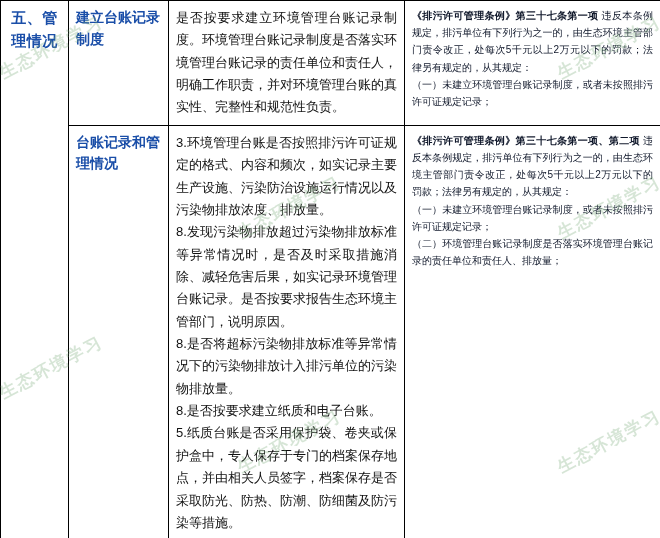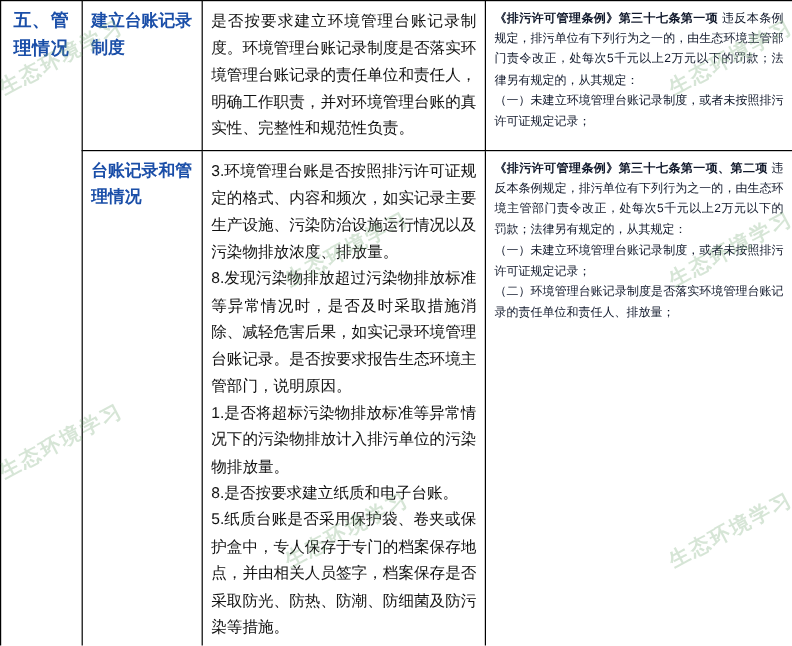--- a/index.html
+++ b/index.html
@@ -123,21 +123,21 @@
         <td class="law-cell">
           <p><span class="law-title">《排污许可管理条例》第三十七条第一项</span><span> 违反本条例规定，排污单位有下列行为之一的，由生态环境主管部门责令改正，处每次5千元以上2万元以下的罚款；法律另有规定的，从其规定：</span></p>
           <p class="indent">（一）未建立环境管理台账记录制度，或者未按照排污许可证规定记录；</p>
         </td>
       </tr>
       <tr>
         <td class="sub-cell">台账记录和管理情况</td>
         <td class="body-cell">
           <p>3.环境管理台账是否按照排污许可证规定的格式、内容和频次，如实记录主要生产设施、污染防治设施运行情况以及污染物排放浓度、排放量。</p>
           <p>8.发现污染物排放超过污染物排放标准等异常情况时，是否及时采取措施消除、减轻危害后果，如实记录环境管理台账记录。是否按要求报告生态环境主管部门，说明原因。</p>
-          <p>1.是否将超标污染物排放标准等异常情况下的污染物排放计入排污单位的污染物排放量。</p>
+          <p>8.是否将超标污染物排放标准等异常情况下的污染物排放计入排污单位的污染物排放量。</p>
           <p>8.是否按要求建立纸质和电子台账。</p>
           <p>5.纸质台账是否采用保护袋、卷夹或保护盒中，专人保存于专门的档案保存地点，并由相关人员签字，档案保存是否采取防光、防热、防潮、防细菌及防污染等措施。</p>
 
         </td>
         <td class="law-cell">
           <p><span class="law-title">《排污许可管理条例》第三十七条第一项、第二项</span><span> 违反本条例规定，排污单位有下列行为之一的，由生态环境主管部门责令改正，处每次5千元以上2万元以下的罚款；法律另有规定的，从其规定：</span></p>
           <p class="indent">（一）未建立环境管理台账记录制度，或者未按照排污许可证规定记录；</p>
           <p class="indent">（二）环境管理台账记录制度是否落实环境管理台账记录的责任单位和责任人、排放量；</p>
         </td>
       </tr>

